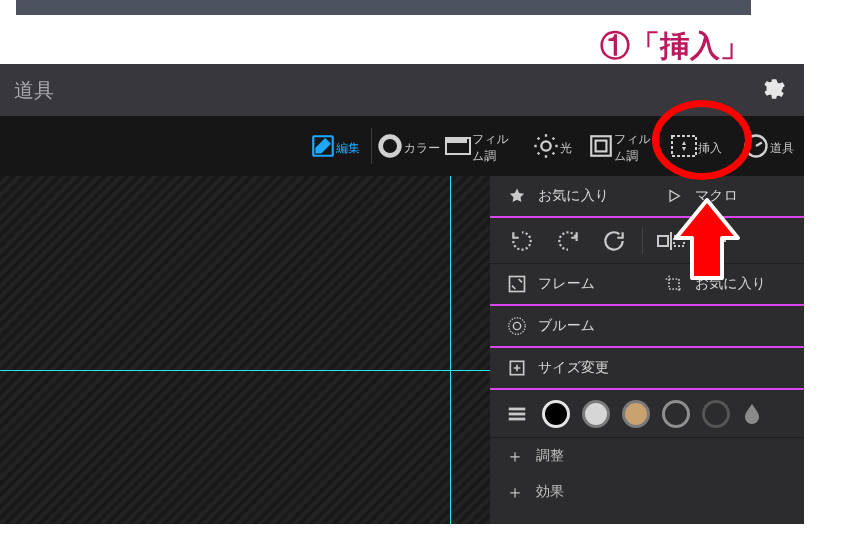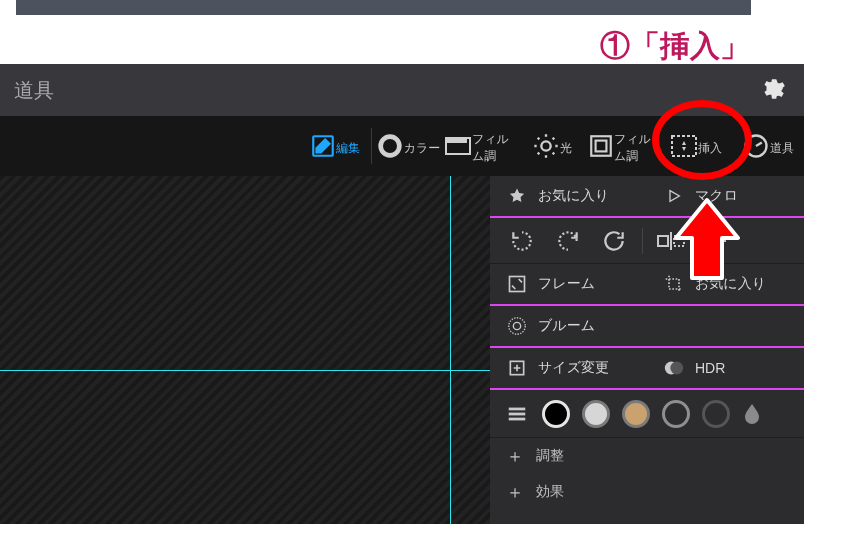--- a/index.html
+++ b/index.html
@@ -222,29 +222,20 @@
     <div class="row">
       <div class="cell">
         <span class="ic-sm">
           <svg width="20" height="20" viewBox="0 0 24 24" fill="none" stroke="#c9c9c9" stroke-width="2">
               <rect x="4" y="4" width="16" height="16"></rect>
               <path d="M12 8v8M8 12h8"></path>
             </svg>
         </span>
         <span>サイズ変更</span>
       </div>
-      <div class="cell">
-        <span class="ic-sm">
-          <svg width="22" height="22" viewBox="0 0 24 24">
-              <circle cx="9" cy="12" r="7" fill="#c9c9c9"></circle>
-              <circle cx="15" cy="12" r="7" fill="#555"></circle>
-            </svg>
-        </span>
-        <span>HDR</span>
-      </div>
     </div>
 
     <div class="swatch-row">
       <div class="hamb">
         <svg width="22" height="22" viewBox="0 0 24 24" fill="#c9c9c9">
             <rect x="3" y="5" width="18" height="3"></rect>
             <rect x="3" y="10.5" width="18" height="3"></rect>
             <rect x="3" y="16" width="18" height="3"></rect>
           </svg>
       </div>

